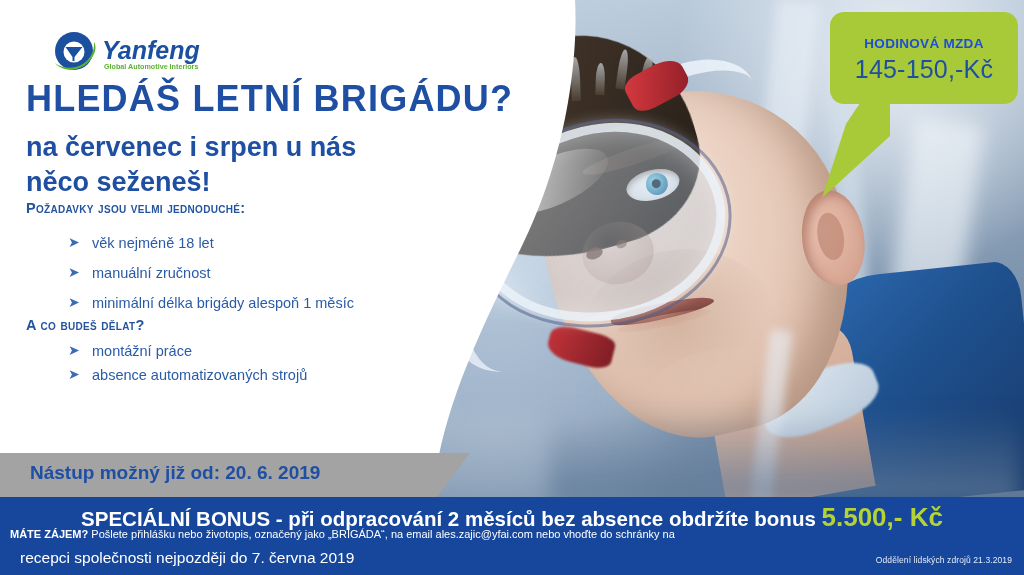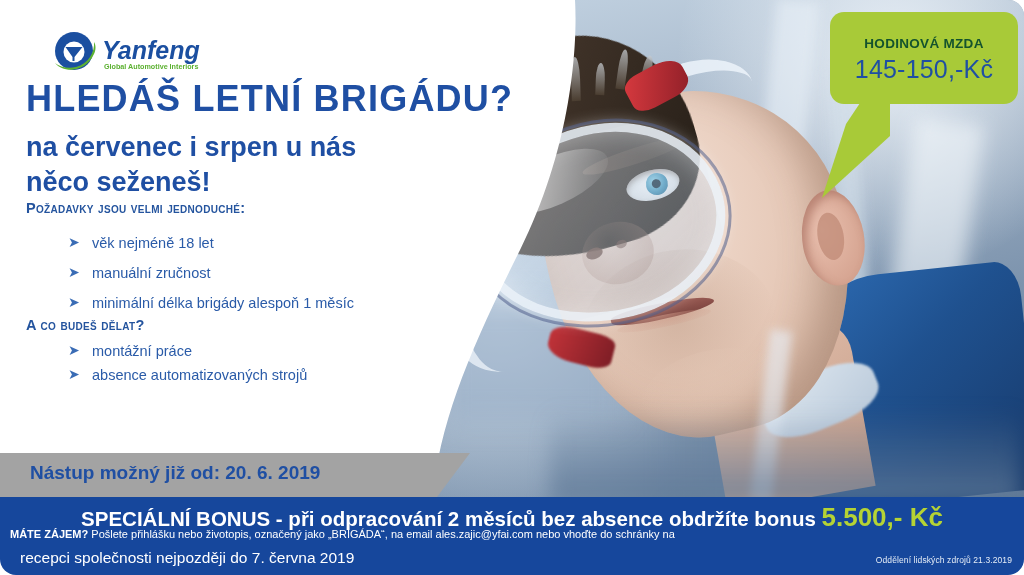--- a/index.html
+++ b/index.html
@@ -4,21 +4,20 @@
 <style>
   * { margin:0; padding:0; box-sizing:border-box; }
   html,body { background:#ffffff; }
   body { font-family:"Liberation Sans", sans-serif; }
 
   .poster {
     position:relative;
     width:1024px; height:575px;
     overflow:hidden;
     background:#ffffff;
-    border-radius:16px;
   }
 
   
   .photo {
     position:absolute;
     left:430px; top:0; width:594px; height:497px;
     overflow:hidden;
     background:#9fb1c4;
   }
   .photo-bg {
@@ -296,21 +295,21 @@
     color:#e4ecf6; font-size:8.5px; letter-spacing:.1px;
   }
 
   
   .callout {
     position:absolute; left:830px; top:12px; width:188px; height:92px;
     background:#a8ca38; border-radius:14px;
   }
   .callout .c-label {
     position:absolute; left:0; top:24px; width:188px; text-align:center;
-    font-size:13.5px; font-weight:bold; color:#14532d; letter-spacing:.3px;
+    font-size:13.5px; font-weight:bold; color:#1d4ed8; letter-spacing:.3px;
   }
   .callout .c-value {
     position:absolute; left:0; top:43px; width:188px; text-align:center;
     font-size:25px; font-weight:normal; color:#1f4fa3; letter-spacing:.2px;
   }
   .callout-tail {
     position:absolute; left:820px; top:94px; width:70px; height:105px;
     background:#a8ca38;
     -webkit-clip-path: polygon(46px 0, 70px 0, 70px 42px, 2px 104px, 26px 30px);
     clip-path: polygon(46px 0, 70px 0, 70px 42px, 2px 104px, 26px 30px);

